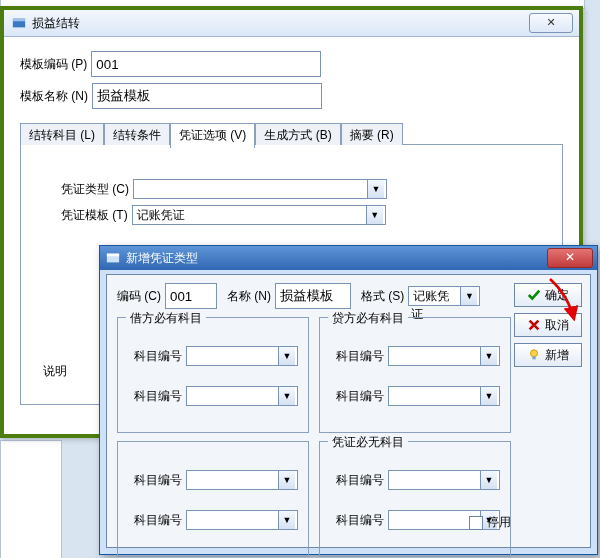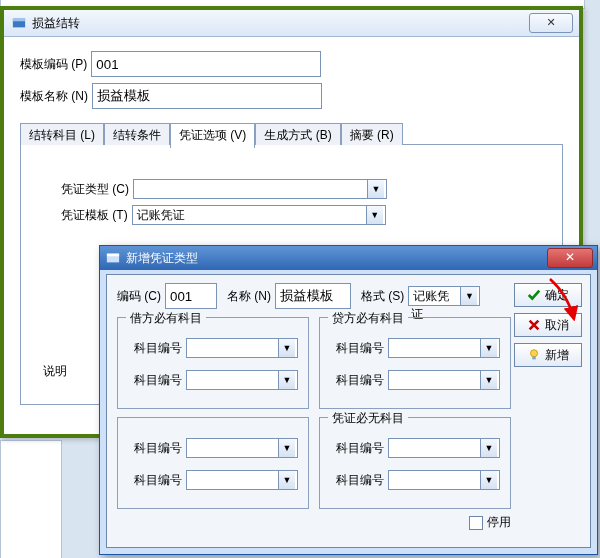--- a/index.html
+++ b/index.html
@@ -32,21 +32,21 @@
   .w2 .titlebar .icon{width:14px;height:14px;margin-right:6px;}
   .w2 .titlebar .wclose{position:absolute;right:4px;top:2px;width:44px;height:18px;border:1px solid #8f2a2a;border-radius:3px;background:linear-gradient(#e57373,#c23b3b);text-align:center;line-height:16px;color:#fff;font-size:12px;}
   .w2 .body{position:absolute;left:6px;right:6px;top:28px;bottom:6px;border:1px solid #6d87ab;background:#f2f5fa;}
   .w2 .left{position:absolute;left:10px;top:8px;width:394px;bottom:8px;}
   .w2 .right{position:absolute;right:6px;top:8px;width:70px;}
   .btn{width:66px;height:22px;border:1px solid #6d87ab;background:linear-gradient(#ffffff,#e4ecf7);margin-bottom:6px;display:flex;align-items:center;justify-content:center;gap:4px;}
   .btn svg{width:14px;height:14px;}
   .grp{border:1px solid #8aa0be;position:relative;padding:8px 6px 6px 16px;margin-top:8px;}
   .grp.half{width:186px;display:inline-block;vertical-align:top;}
   .grp .legend{position:absolute;top:-8px;left:8px;background:#f2f5fa;padding:0 4px;}
-  .grp .row{margin:12px 0;}
+  .grp .row{margin:20px 0;}
   .topline{display:flex;align-items:center;gap:0;}
   .redarrow{position:absolute;left:32px;top:-6px;pointer-events:none;}
   
   
   .strip{position:absolute;left:0;top:0;width:583px;height:8px;background:#fff;border:1px solid #b7c4d8;border-top:none;}
   .bottomstrip{position:absolute;left:0;top:440px;width:60px;height:118px;background:#fff;border:1px solid #b7c4d8;}
 </style>
 </head>
 <body>
 

